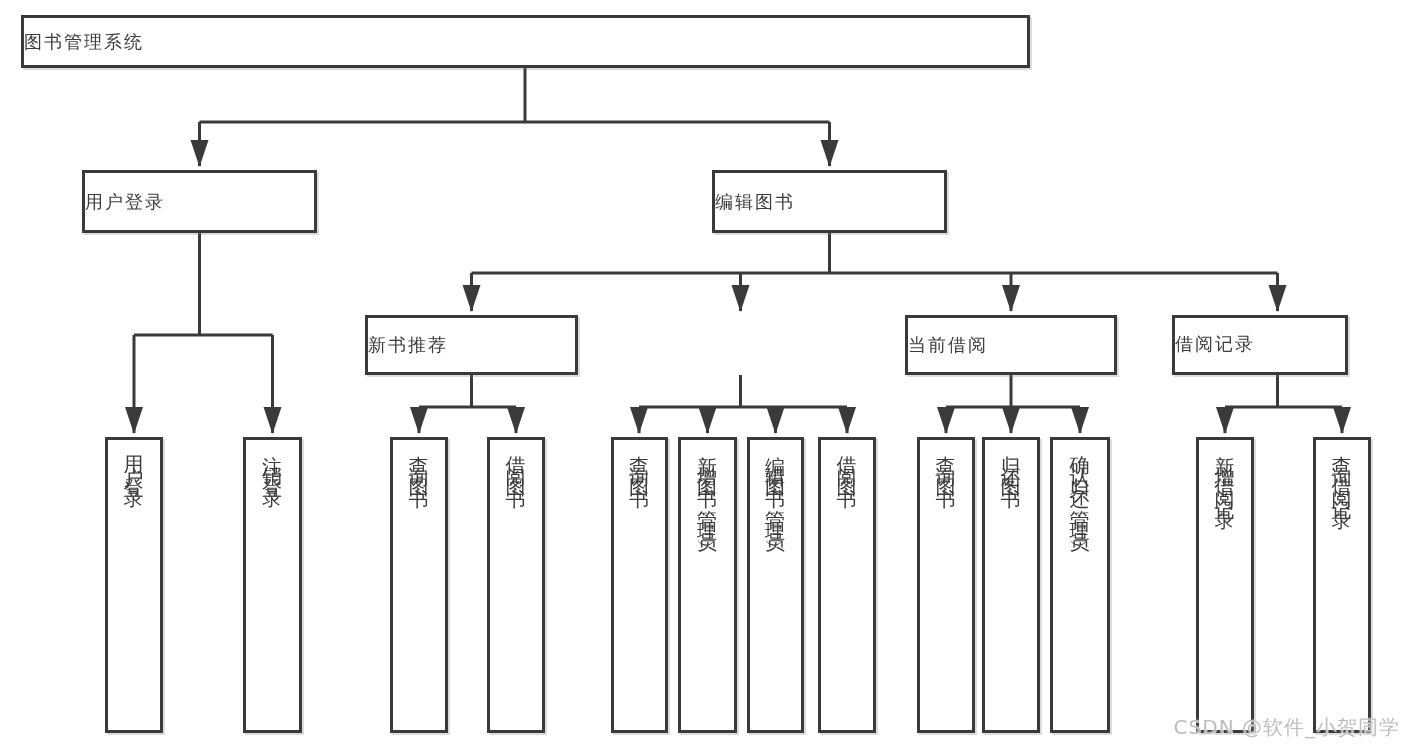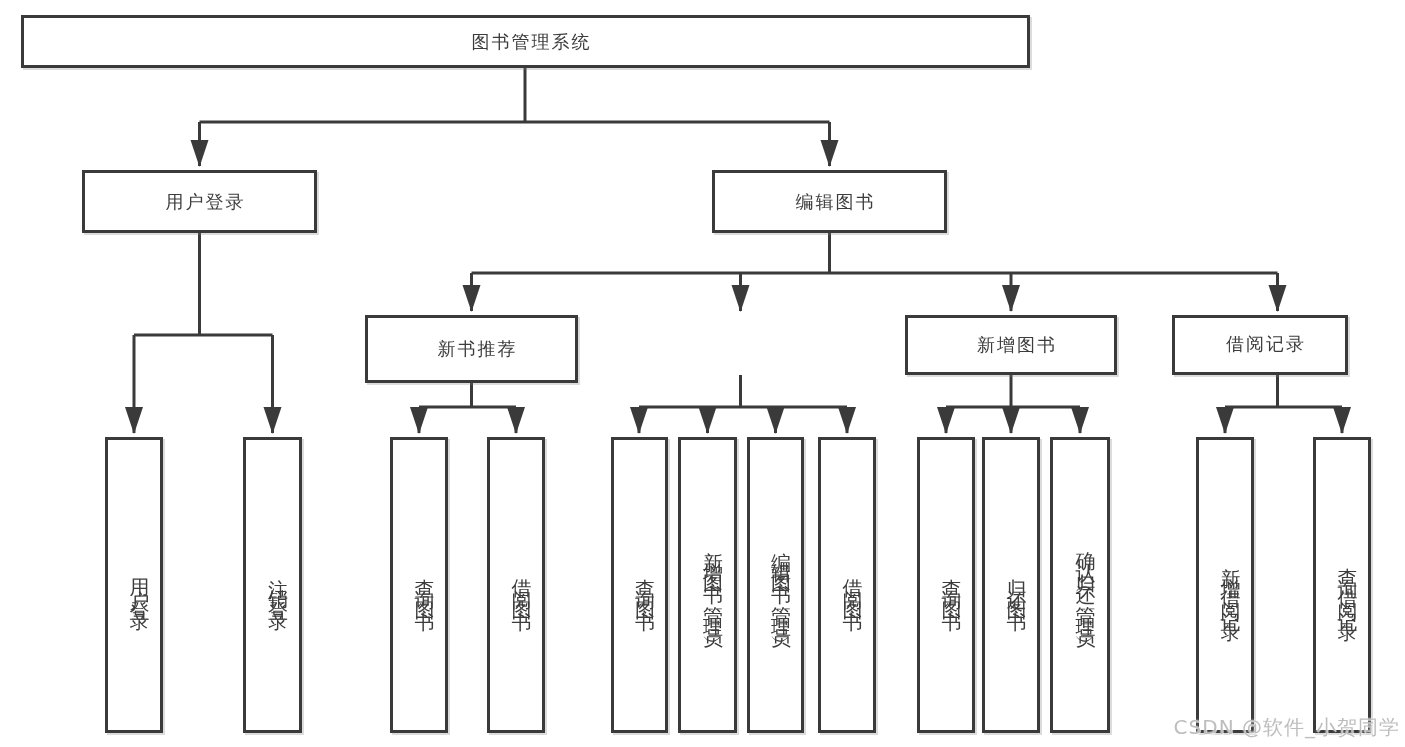--- a/index.html
+++ b/index.html
@@ -18,23 +18,22 @@
     pointer-events: none;
   }
   .box {
     position: absolute;
     box-sizing: border-box;
     border: 3px solid #3a3a3a;
     background: #ffffff;
     color: #3c3c3c;
     display: flex;
     align-items: center;
-    justify-content: center;
+    justify-content: flex-start;
     box-shadow: 2px 2px 0 rgba(130,130,130,0.28);
-    padding-left: 12px;
   }
   .hbox {
     font-size: 18px;
     letter-spacing: 2px;
     line-height: 1;
     white-space: nowrap;
   }
   .vbox {
     writing-mode: vertical-lr;
     text-orientation: mixed;
@@ -122,25 +121,25 @@
     <span>图书管理系统</span>
   </div>
 
   <div class="box hbox" style="left:82px; top:170px; width:235px; height:63px;">
     <span>用户登录</span>
   </div>
   <div class="box hbox" style="left:712px; top:170px; width:235px; height:63px;">
     <span>编辑图书</span>
   </div>
 
-  <div class="box hbox" style="left:365px; top:315px; width:213px; height:68px;">
+  <div class="box hbox" style="left:365px; top:315px; width:213px; height:60px;">
     <span>新书推荐</span>
   </div>
   <div class="box hbox" style="left:905px; top:315px; width:212px; height:60px;">
-    <span>新增图书</span>
+    <span>当前借阅</span>
   </div>
   <div class="box hbox" style="left:1172px; top:315px; width:176px; height:60px;font-family:Liberation Mono, monospace;">
     <span>借阅记录</span>
   </div>
 
   <div class="box vbox" style="left:105px; top:437px; width:58px; height:296px;">
     <span>用户登录</span>
   </div>
   <div class="box vbox" style="left:243px; top:437px; width:59px; height:296px;">
     <span>注销登录</span>

